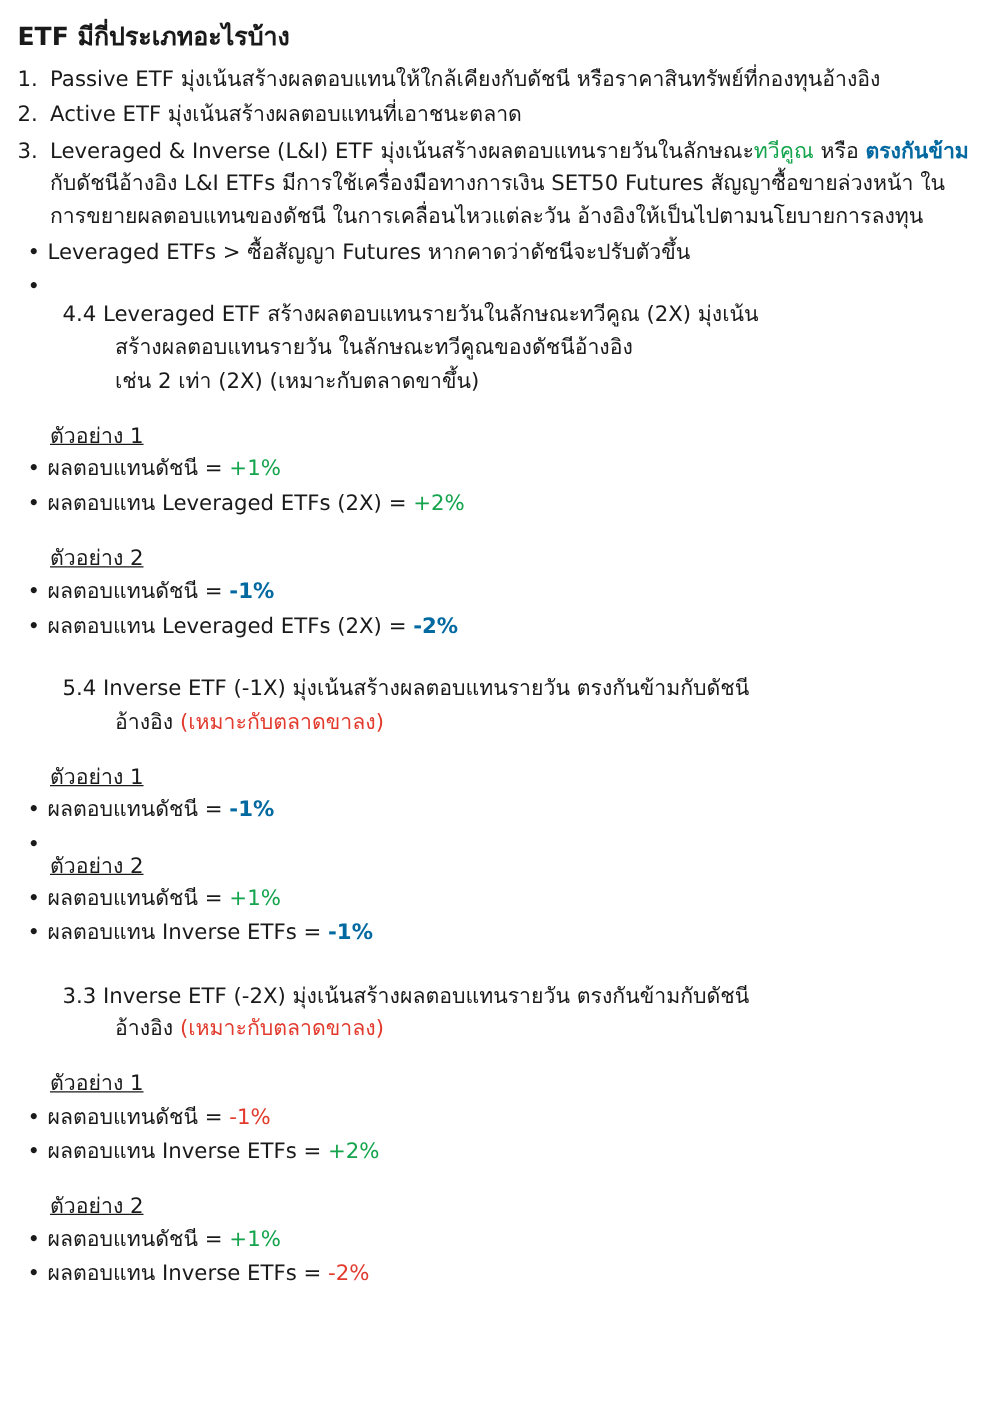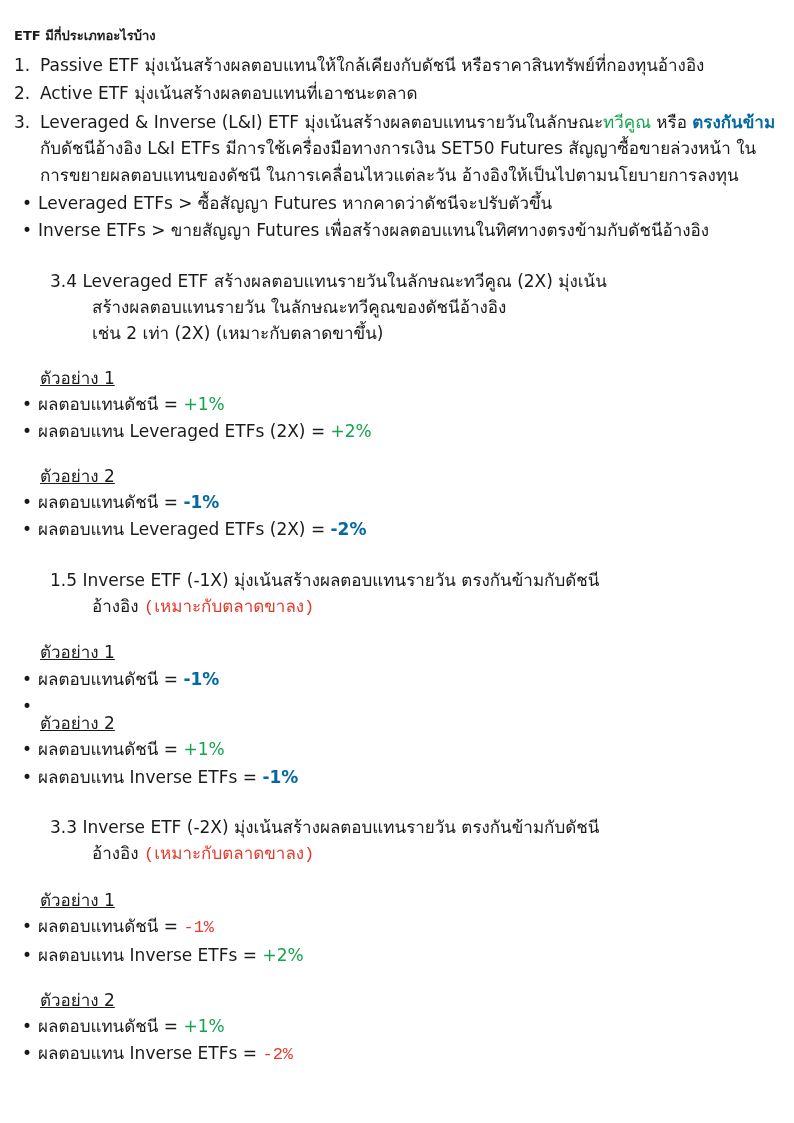--- a/index.html
+++ b/index.html
@@ -16,22 +16,22 @@
     line-height: 1.55;
     overflow: hidden;
   }
   .page {
     padding: 10px 14px 0 14px;
     box-sizing: border-box;
     width: 794px;
   }
   .title {
     font-weight: bold;
-    font-size: 13px;
-    margin: 16px 0 6px 0;
+    font-size: 20px;
+    margin: 4px 0 6px 0;
   }
   ol.numlist {
     list-style: none;
     margin: 0;
     padding: 0;
   }
   ol.numlist > li {
     position: relative;
     padding-left: 26px;
     margin-bottom: 2px;
@@ -51,21 +51,21 @@
     padding-left: 24px;
     margin-bottom: 1px;
   }
   ul.bullets > li .dot {
     position: absolute;
     left: 8px;
     top: 0;
   }
   .green { color: #14a44d; font-weight: normal; }
   .red { color: #0369a1; font-weight: bold; }
-  .red-plain { color: #e23b2e; font-weight: normal; font-family: Liberation Mono, monospace; }
+  .red-plain { color: #e23b2e; font-weight: normal; }
   .green-plain { color: #14a44d; font-weight: normal; }
   .section {
     margin-top: 14px;
   }
   .sec-head {
     padding-left: 36px;
   }
   .sec-sub {
     padding-left: 78px;
   }
@@ -85,43 +85,43 @@
   <div class="title">ETF มีกี่ประเภทอะไรบ้าง</div>
 
   <ol class="numlist" id="numlist">
       <li><span class="num">1.</span><span><span>Passive ETF มุ่งเน้นสร้างผลตอบแทนให้ใกล้เคียงกับดัชนี หรือราคาสินทรัพย์ที่กองทุนอ้างอิง</span></span></li>
       <li><span class="num">2.</span><span><span>Active ETF มุ่งเน้นสร้างผลตอบแทนที่เอาชนะตลาด</span></span></li>
       <li><span class="num">3.</span><span><span>Leveraged &amp; Inverse (L&amp;I) ETF มุ่งเน้นสร้างผลตอบแทนรายวันในลักษณะ</span><span class="green">ทวีคูณ</span><span> หรือ </span><span class="red">ตรงกันข้าม</span><span> กับดัชนีอ้างอิง L&amp;I ETFs มีการใช้เครื่องมือทางการเงิน SET50 Futures สัญญาซื้อขายล่วงหน้า ในการขยายผลตอบแทนของดัชนี ในการเคลื่อนไหวแต่ละวัน อ้างอิงให้เป็นไปตามนโยบายการลงทุน</span></span></li>
     </ol>
 
   <ul class="bullets" id="topbullets">
       <li><span class="dot">•</span><span>Leveraged ETFs &gt; ซื้อสัญญา Futures หากคาดว่าดัชนีจะปรับตัวขึ้น</span></li>
-      <li><span class="dot">•</span><span>Inverse ETFs &gt; ขายสัญญา Futures เพื่อสร้างผลตอบแทนในทิศทางตรงข้ามกับดัชนีอ้างอิง</span></li>
+      <li><span class="dot">•</span></li>
     </ul>
 
   <div id="sections">
       <div class="section">
         <div class="spacer-sm"></div>
-        <div class="sec-head">3.4 Leveraged ETF สร้างผลตอบแทนรายวันในลักษณะทวีคูณ (2X) มุ่งเน้น</div>
+        <div class="sec-head">4.4 Leveraged ETF สร้างผลตอบแทนรายวันในลักษณะทวีคูณ (2X) มุ่งเน้น</div>
         <div class="sec-sub"><span>สร้างผลตอบแทนรายวัน ในลักษณะทวีคูณของดัชนีอ้างอิง</span></div>
         <div class="sec-sub"><span>เช่น 2 เท่า (2X) (เหมาะกับตลาดขาขึ้น)</span></div>
         <div class="ex-label" style="text-decoration: none;"><span style="text-decoration: underline;">ตัวอย่าง 1</span></div>
         <ul class="bullets">
           <li><span class="dot">•</span><span><span>ผลตอบแทนดัชนี = </span><span class="green">+1%</span></span></li>
           <li><span class="dot">•</span><span><span>ผลตอบแทน Leveraged ETFs (2X) = </span><span class="green">+2%</span></span></li>
         </ul>
         <div class="ex-label" style="text-decoration: none;"><span style="text-decoration: underline;">ตัวอย่าง 2</span></div>
         <ul class="bullets">
           <li><span class="dot">•</span><span><span>ผลตอบแทนดัชนี = </span><span class="red">-1%</span></span></li>
           <li><span class="dot">•</span><span><span> ผลตอบแทน Leveraged ETFs (2X) = </span><span class="red">-2%</span></span></li>
         </ul>
       </div>
       <div class="section">
         <div class="spacer-sm"></div>
-        <div class="sec-head">1.5 Inverse ETF (-1X) มุ่งเน้นสร้างผลตอบแทนรายวัน ตรงกันข้ามกับดัชนี</div>
+        <div class="sec-head">5.4 Inverse ETF (-1X) มุ่งเน้นสร้างผลตอบแทนรายวัน ตรงกันข้ามกับดัชนี</div>
         <div class="sec-sub"><span>อ้างอิง </span><span class="red-plain">(เหมาะกับตลาดขาลง)</span></div>
         <div class="ex-label" style="text-decoration: none;"><span style="text-decoration: underline;">ตัวอย่าง 1</span></div>
         <ul class="bullets">
           <li><span class="dot">•</span><span><span>ผลตอบแทนดัชนี = </span><span class="red">-1%</span></span></li>
           <li><span class="dot">•</span></li>
         </ul>
         <div class="ex-label" style="text-decoration: none;"><span style="text-decoration: underline;">ตัวอย่าง 2</span></div>
         <ul class="bullets">
           <li><span class="dot">•</span><span><span>ผลตอบแทนดัชนี = </span><span class="green">+1%</span></span></li>
           <li><span class="dot">•</span><span><span>ผลตอบแทน Inverse ETFs = </span><span class="red">-1%</span></span></li>

